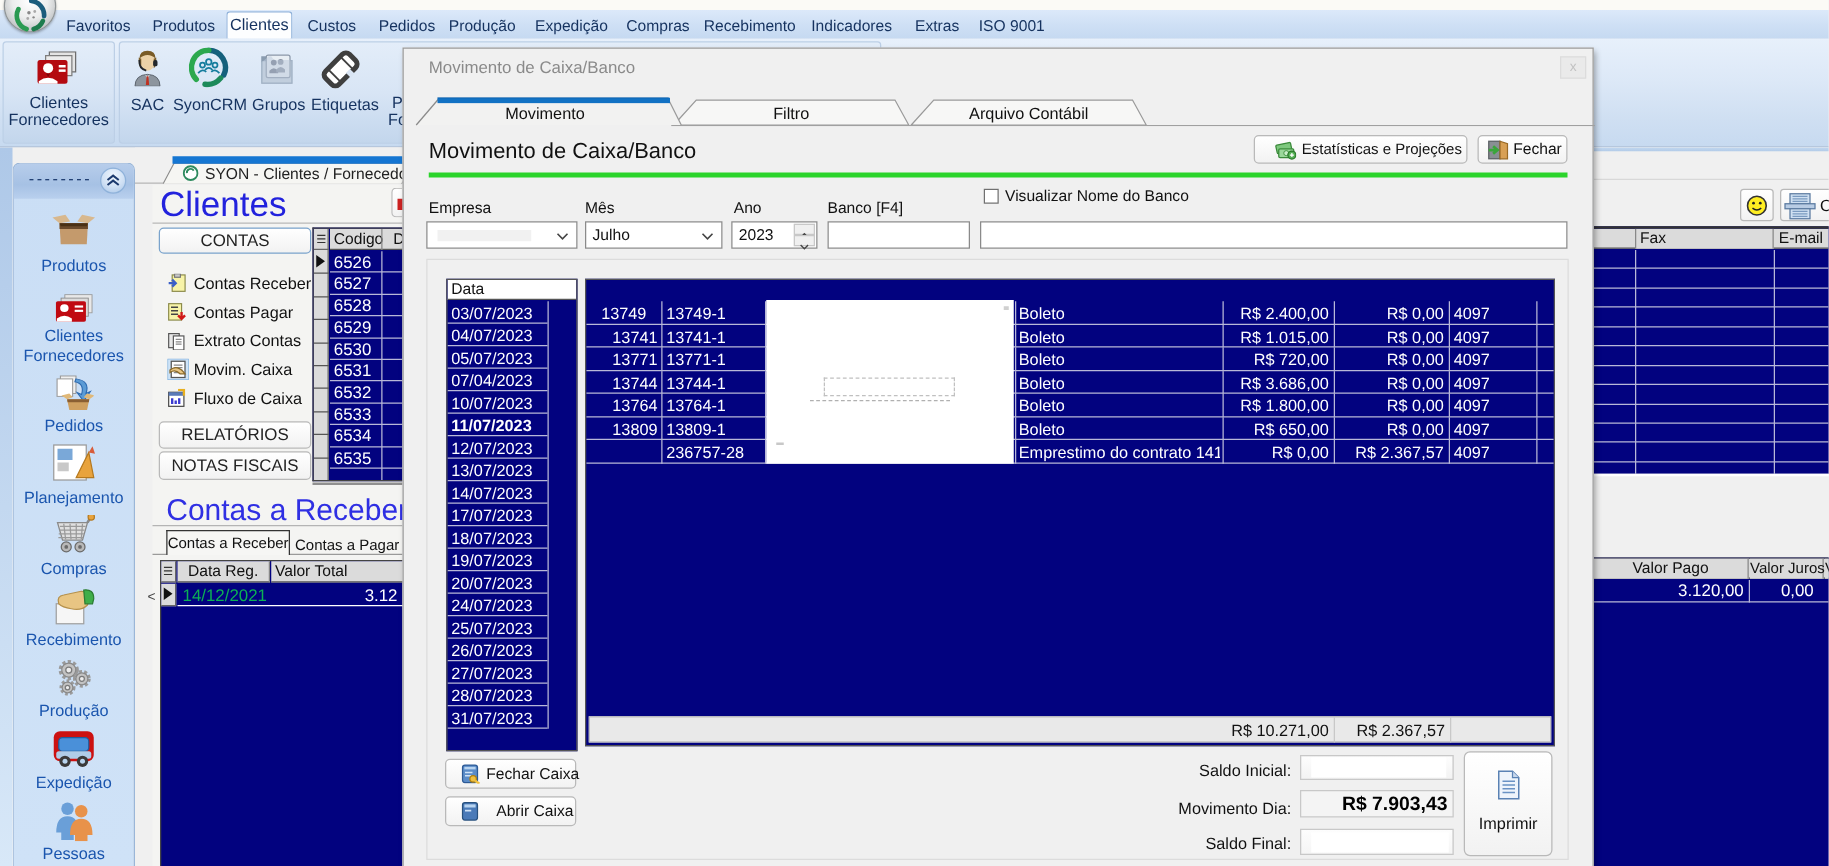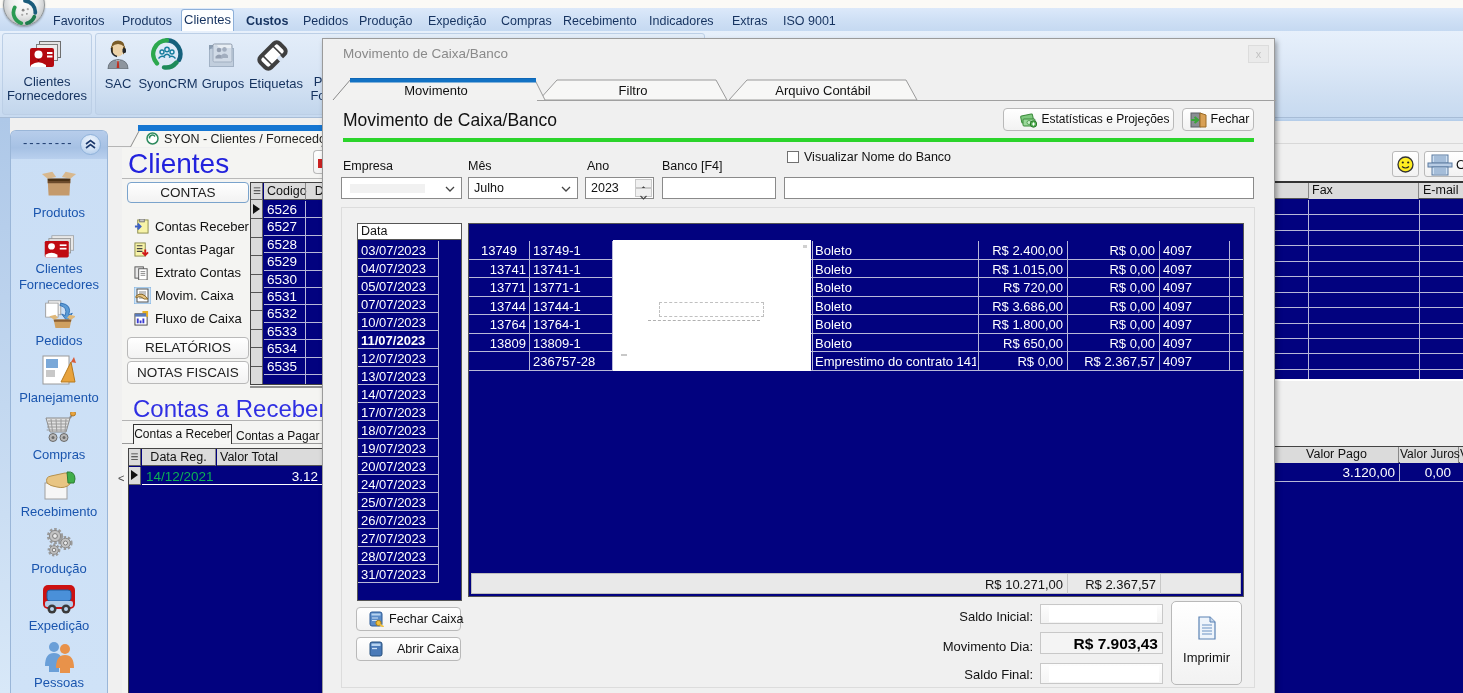--- a/index.html
+++ b/index.html
@@ -36,21 +36,21 @@
 #dialog { left:322px; top:38px; width:953px; height:660px; background:#f0f0f0;
   border:1px solid #9b9b9b; box-shadow:2px 3px 5px rgba(0,0,0,0.35); }
 </style></head>
 <body>
 <div id="screen">
   <div id="topstrip" class="abs"></div>
   <div id="menubar" class="abs">
     <div id="mtab">Clientes</div>
     <span class="mitem" style="left:53px;">Favoritos</span>
     <span class="mitem" style="left:122px;">Produtos</span>
-    <span class="mitem" style="left:246px;font-weight:bold;">Custos</span>
+    <span class="mitem" style="left:246px;">Custos</span>
     <span class="mitem" style="left:303px;">Pedidos</span>
     <span class="mitem" style="left:359px;">Produção</span>
     <span class="mitem" style="left:428px;">Expedição</span>
     <span class="mitem" style="left:501px;">Compras</span>
     <span class="mitem" style="left:563px;">Recebimento</span>
     <span class="mitem" style="left:649px;">Indicadores</span>
     <span class="mitem" style="left:732px;">Extras</span>
     <span class="mitem" style="left:783px;">ISO 9001</span>
     <div id="orb"><svg width="28" height="28" viewBox="0 0 30 30" style="margin:13px 0 0 7px;">
       <path d="M15 3 A12 12 0 0 1 26 16" stroke="#1b5c7c" stroke-width="4" fill="none" stroke-linecap="round"></path>
@@ -440,21 +440,21 @@
     </div>
     <div style="position:absolute; left:339px; top:138px; width:114px; height:22px; background:#fff; border:1px solid #8a8a8a;"></div>
     <div style="position:absolute; left:461px; top:138px; width:470px; height:22px; background:#fff; border:1px solid #8a8a8a;"></div>
     <div style="position:absolute; left:18px; top:168px; width:914px; height:481px; border:1px solid #dcdcdc;"></div>
     <div style="position:absolute; left:34px; top:184px; width:105px; height:378px; border:1px solid #555; background:#02027f; overflow:hidden;">
       <div style="position:absolute; left:0; top:0; width:103px; height:16px; background:#fff; border-bottom:1px solid #555; font-size:12.5px; color:#111; line-height:15px; padding-left:3px;">Data</div>
       <div id="datarows" style="position:absolute; left:0; top:17px; width:81px; border-right:1px solid #b8b8d8; font-size:13px; color:#fff;">
         <div style="height:18px; border-bottom:1px solid #b8b8d8; padding:2px 0 0 3px;">03/07/2023</div>
         <div style="height:18px; border-bottom:1px solid #b8b8d8; padding:2px 0 0 3px;">04/07/2023</div>
         <div style="height:18px; border-bottom:1px solid #b8b8d8; padding:2px 0 0 3px;">05/07/2023</div>
-        <div style="height:18px; border-bottom:1px solid #b8b8d8; padding:2px 0 0 3px;">07/07/2023</div>
+        <div style="height:18px; border-bottom:1px solid #b8b8d8; padding:2px 0 0 3px;">07/04/2023</div>
         <div style="height:18px; border-bottom:1px solid #b8b8d8; padding:2px 0 0 3px;">10/07/2023</div>
         <div style="height:18px; border-bottom:1px solid #b8b8d8; padding:2px 0 0 3px;font-weight:bold;">11/07/2023</div>
         <div style="height:18px; border-bottom:1px solid #b8b8d8; padding:2px 0 0 3px;">12/07/2023</div>
         <div style="height:18px; border-bottom:1px solid #b8b8d8; padding:2px 0 0 3px;">13/07/2023</div>
         <div style="height:18px; border-bottom:1px solid #b8b8d8; padding:2px 0 0 3px;">14/07/2023</div>
         <div style="height:18px; border-bottom:1px solid #b8b8d8; padding:2px 0 0 3px;">17/07/2023</div>
         <div style="height:18px; border-bottom:1px solid #b8b8d8; padding:2px 0 0 3px;">18/07/2023</div>
         <div style="height:18px; border-bottom:1px solid #b8b8d8; padding:2px 0 0 3px;">19/07/2023</div>
         <div style="height:18px; border-bottom:1px solid #b8b8d8; padding:2px 0 0 3px;">20/07/2023</div>
         <div style="height:18px; border-bottom:1px solid #b8b8d8; padding:2px 0 0 3px;">24/07/2023</div>

